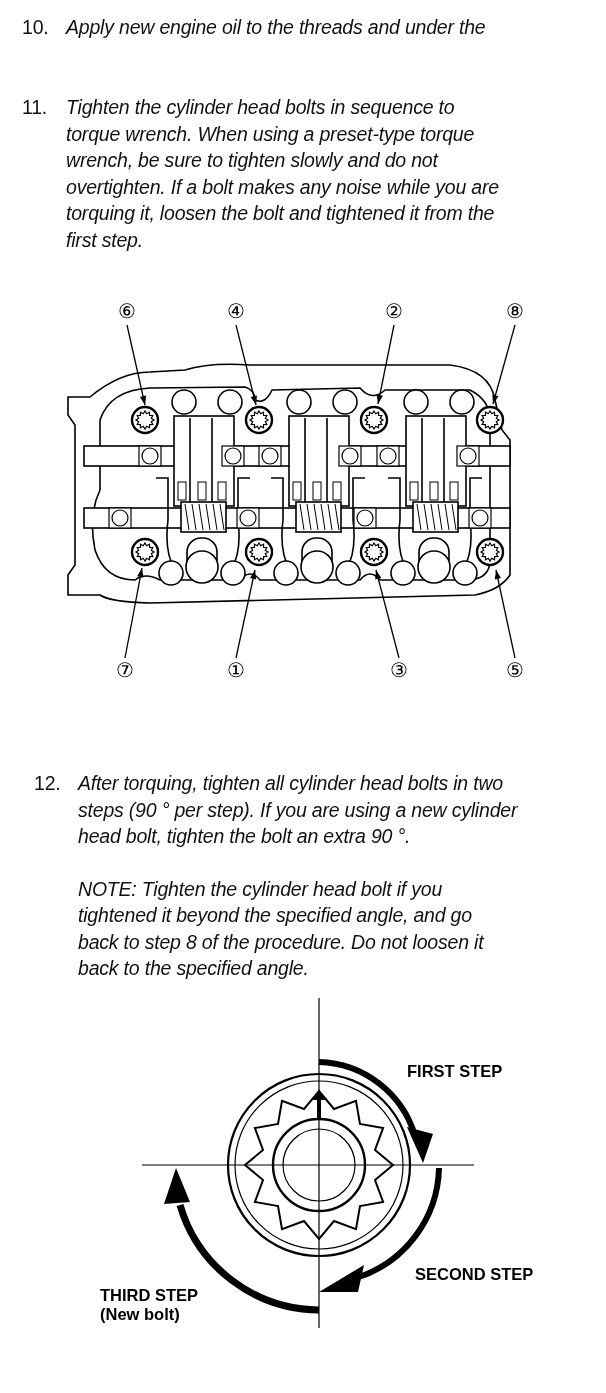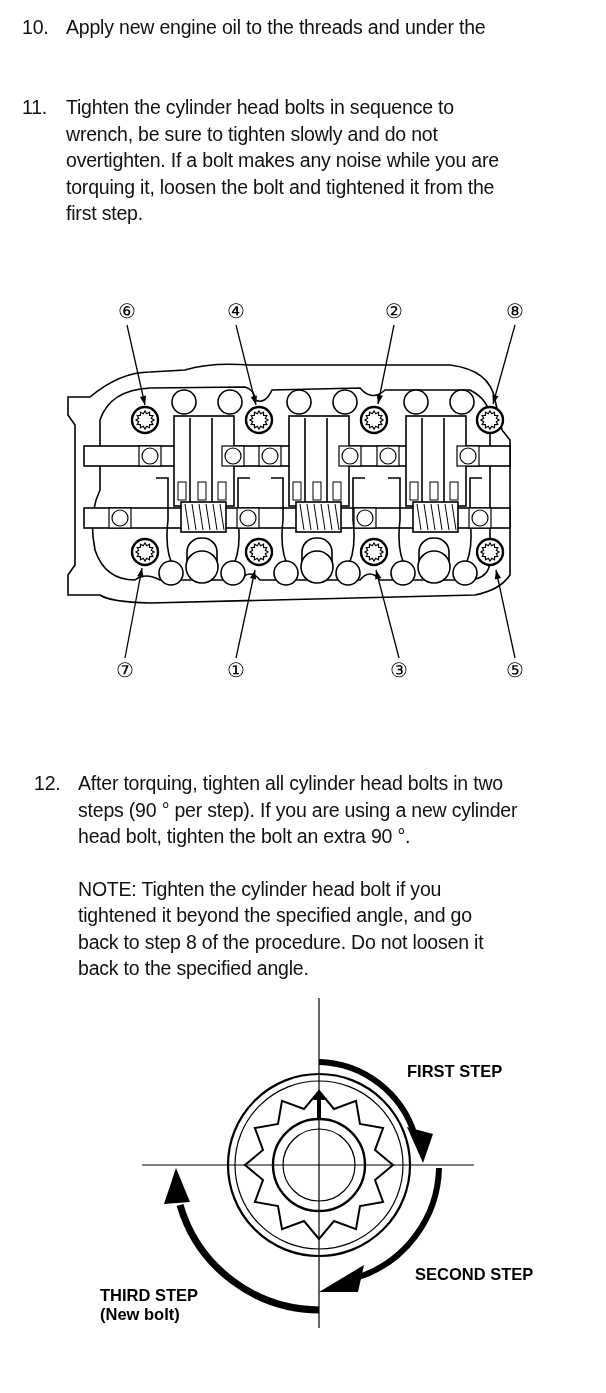--- a/index.html
+++ b/index.html
@@ -1,21 +1,21 @@
 <!DOCTYPE html>
 <html><head>
 <meta charset="utf-8">
 <style>
   html, body { margin:0; padding:0; background:#ffffff; }
   body { width:606px; height:1393px; position:relative; overflow:hidden;
          font-family:"Liberation Sans", sans-serif; color:#111; }
   .step { position:absolute; font-size:19.5px; line-height:26.5px; letter-spacing:-0.2px; }
   .step .num { position:absolute; left:0; top:0; }
   .step .body { position:absolute; left:44px; top:0; }
-  .step p { margin:0; }
+  .step p { margin:0;font-style:italic; }
   #s10 { left:22px; top:14px; width:570px; }
   #s11 { left:22px; top:94px; width:570px; }
   #s12 { left:34px; top:770px; width:566px; }
   #note { margin-top:26px !important; }
   svg text { font-family:"Liberation Sans", sans-serif; }
   .diagram { position:absolute; }
   #head-diagram { left:50px; top:290px; }
   #angle-diagram { left:80px; top:990px; }
 </style>
 </head>
@@ -25,20 +25,21 @@
   <span class="num">10.</span>
   <div class="body">
     <p>Apply new engine oil to the threads and under the</p>
   </div>
 </div>
 
 <div class="step" id="s11">
   <span class="num">11.</span>
   <div class="body">
     <p>Tighten the cylinder head bolts in sequence to</p>
+    <p>torque wrench. When using a preset-type torque</p>
     <p>wrench, be sure to tighten slowly and do not</p>
     <p>overtighten. If a bolt makes any noise while you are</p>
     <p>torquing it, loosen the bolt and tightened it from the</p>
     <p>first step.</p>
   </div>
 </div>
 
 <svg class="diagram" id="head-diagram" width="500" height="400" viewBox="0 0 500 400" fill="none" stroke="#000" stroke-width="1.6">
 
   <path d="M18,107 L40,107 Q70,82 100,82 L135,80 Q160,72 200,75 L400,75 Q440,80 445,110 L452,140 L460,150 L460,285 Q450,300 425,305 L100,313 Q60,312 50,305 L18,305 L18,285 L25,275 L25,135 L18,125 Z"></path>

